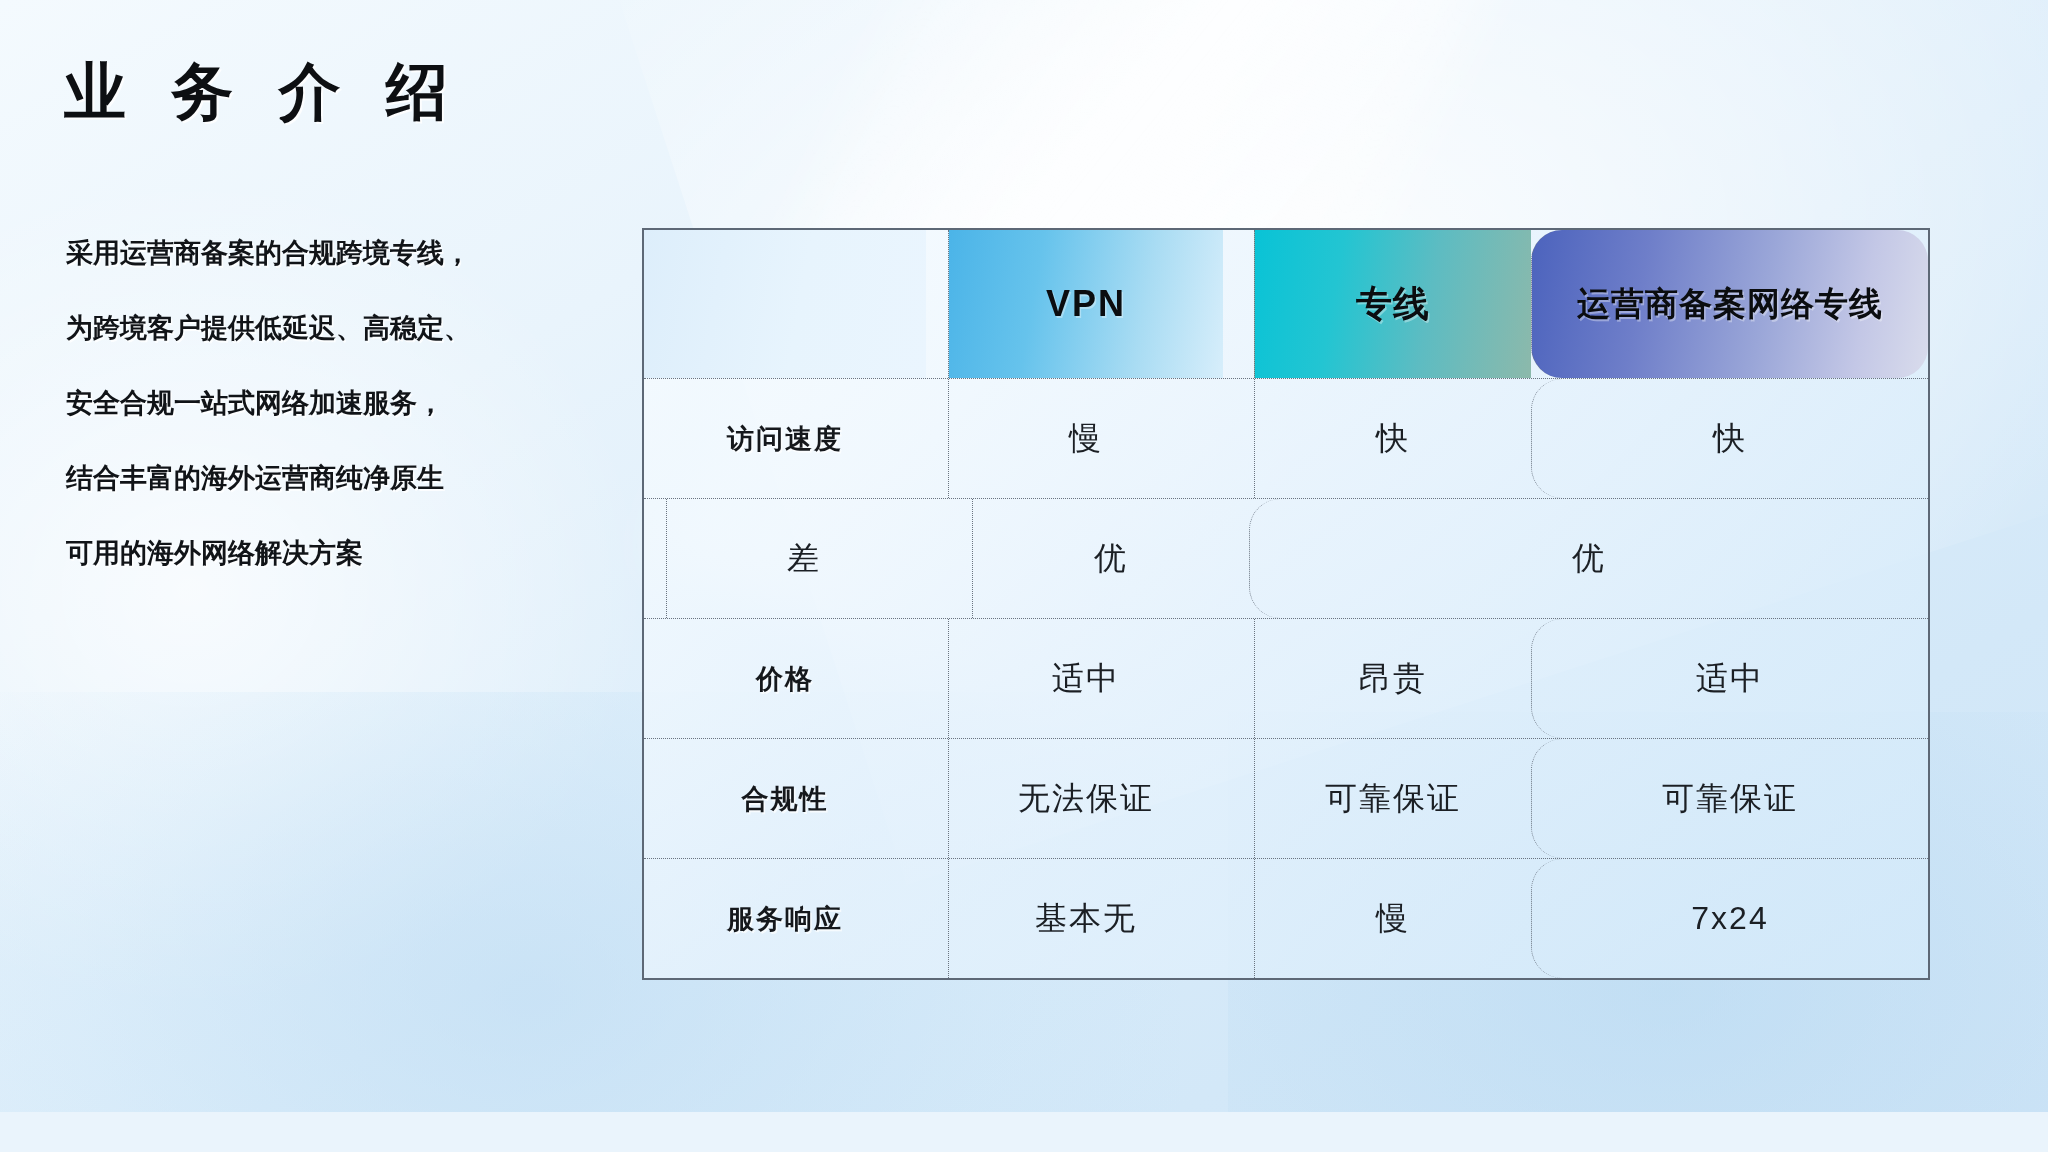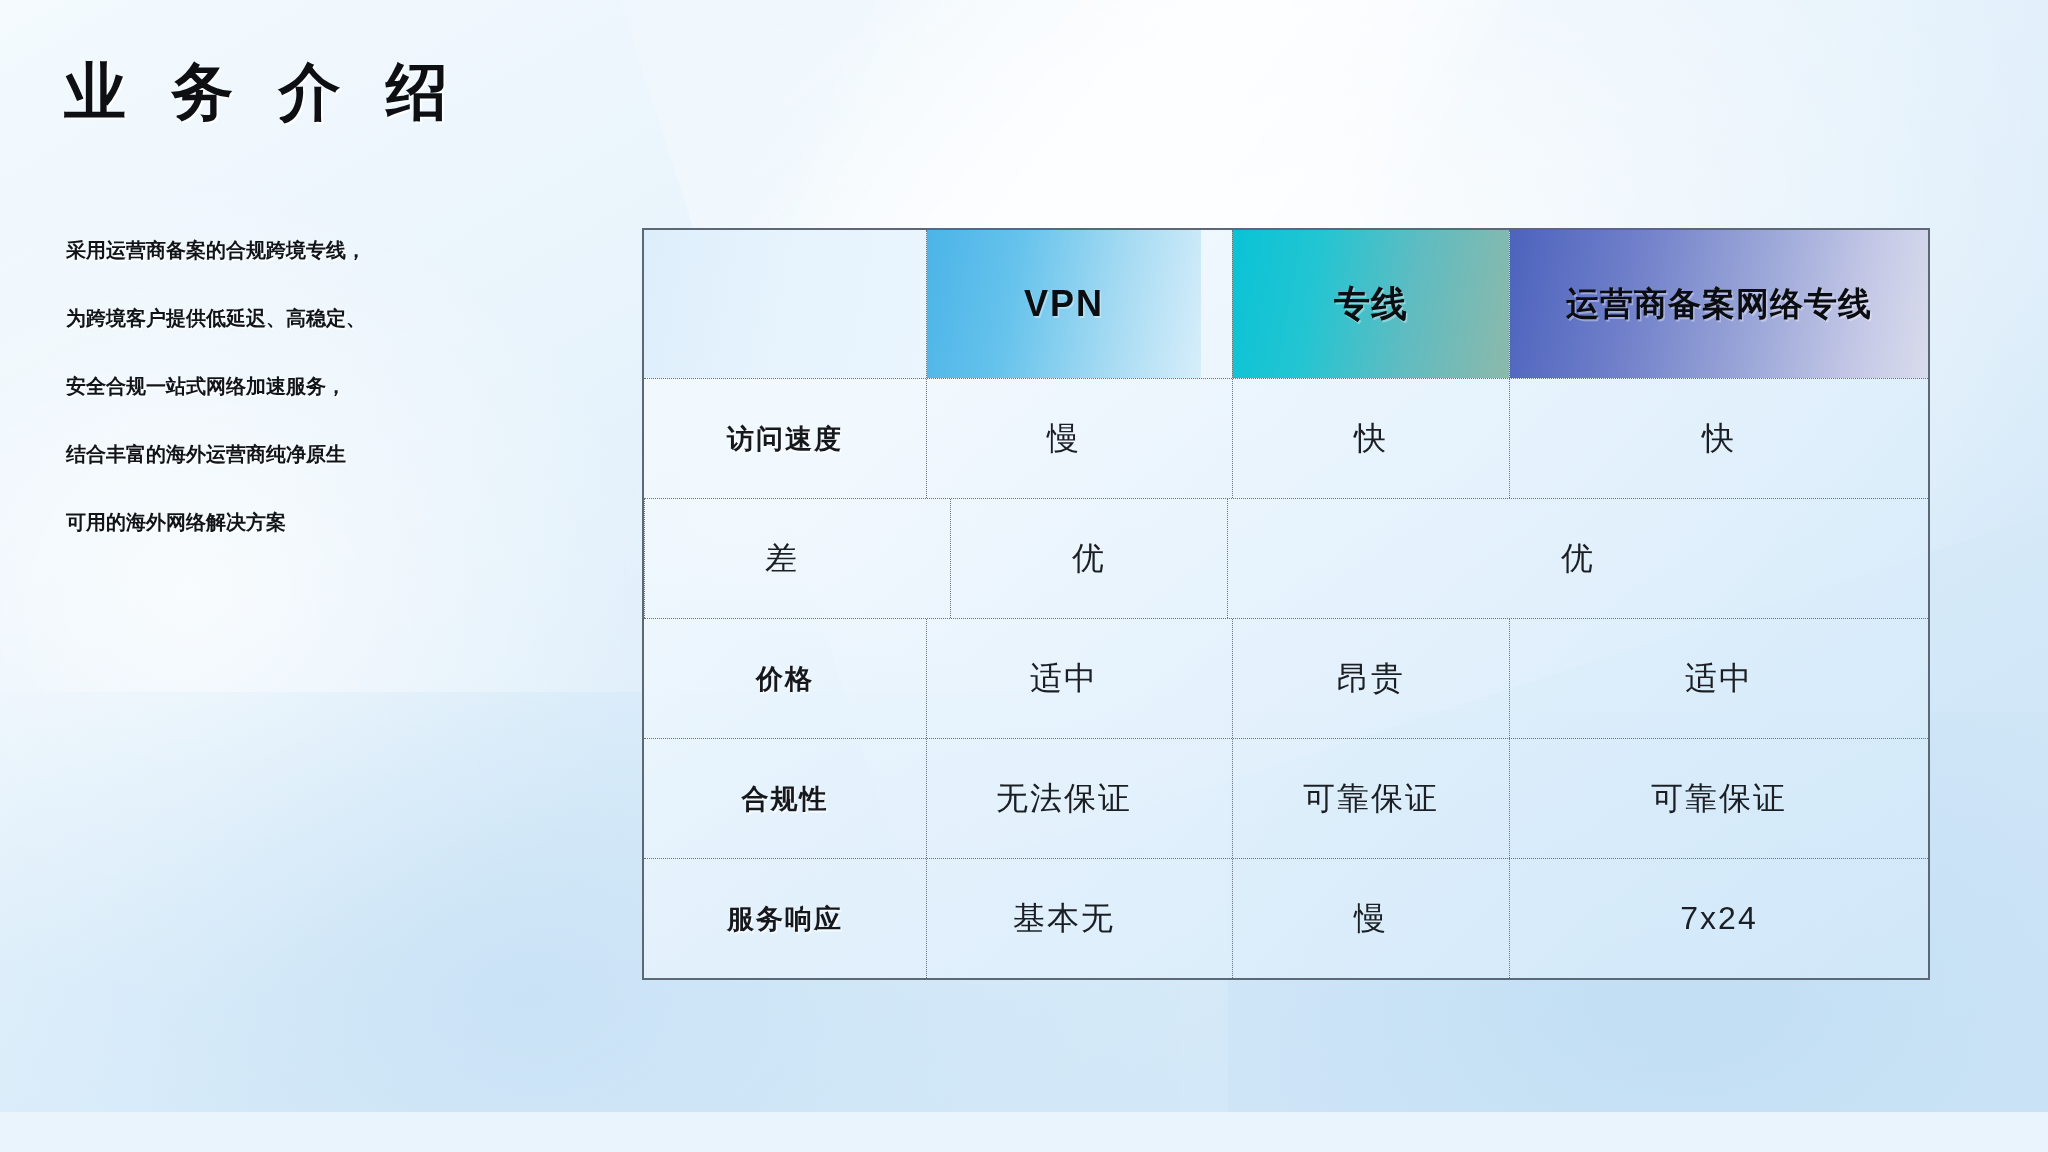--- a/index.html
+++ b/index.html
@@ -89,21 +89,21 @@
   }
 
   
   #intro-paragraph {
     position: absolute;
     left: 66px;
     top: 240px;
     width: 420px;
   }
   .intro-line {
-    font-size: 20px;
+    font-size: 27px;
     font-weight: bold;
     color: #111418;
     line-height: 1.0;
     margin-bottom: 48px;
     white-space: nowrap;
     text-shadow: 1.5px 1.5px 0 rgba(255,255,255,0.8);
   }
   .intro-line:last-child { margin-bottom: 0; }
 
   
@@ -125,23 +125,23 @@
   .trow.body { height: 120px; border-top: 1.5px dotted #6a7480; }
   .tcell {
     box-sizing: border-box;
     display: flex;
     align-items: center;
     justify-content: center;
     text-align: center;
     position: relative;
   }
   .col-0 { width: 282px; }
-  .col-1 { width: 275px; border-left: 1.5px dotted #6a7480; }
+  .col-1 { width: 275px; border-left: 1.5px dotted #6a7480; margin-left: 22px; }
   .col-2 { width: 277px; border-left: 1.5px dotted #6a7480; margin-left: 31px; }
-  .col-3 { flex: 1;      border-left: 1.5px dotted #6a7480; }
+  .col-3 { flex: 1;      border-left: 1.5px dotted #6a7480; border-radius: 31px; }
 
   
   .head .col-0 {
     background: linear-gradient(100deg, #ddeefb 0%, #e7f4fd 55%, #eaf5fe 100%);
   }
   .head .col-1 {
     background: linear-gradient(100deg, #4bb4e8 0%, #66c3ec 32%, #a9dcf3 70%, #d7eefb 100%);
   }
   .head .col-2 {
     background: linear-gradient(100deg, #09c3d6 0%, #23c5d2 30%, #5dbcc2 62%, #8cb9ab 100%);

